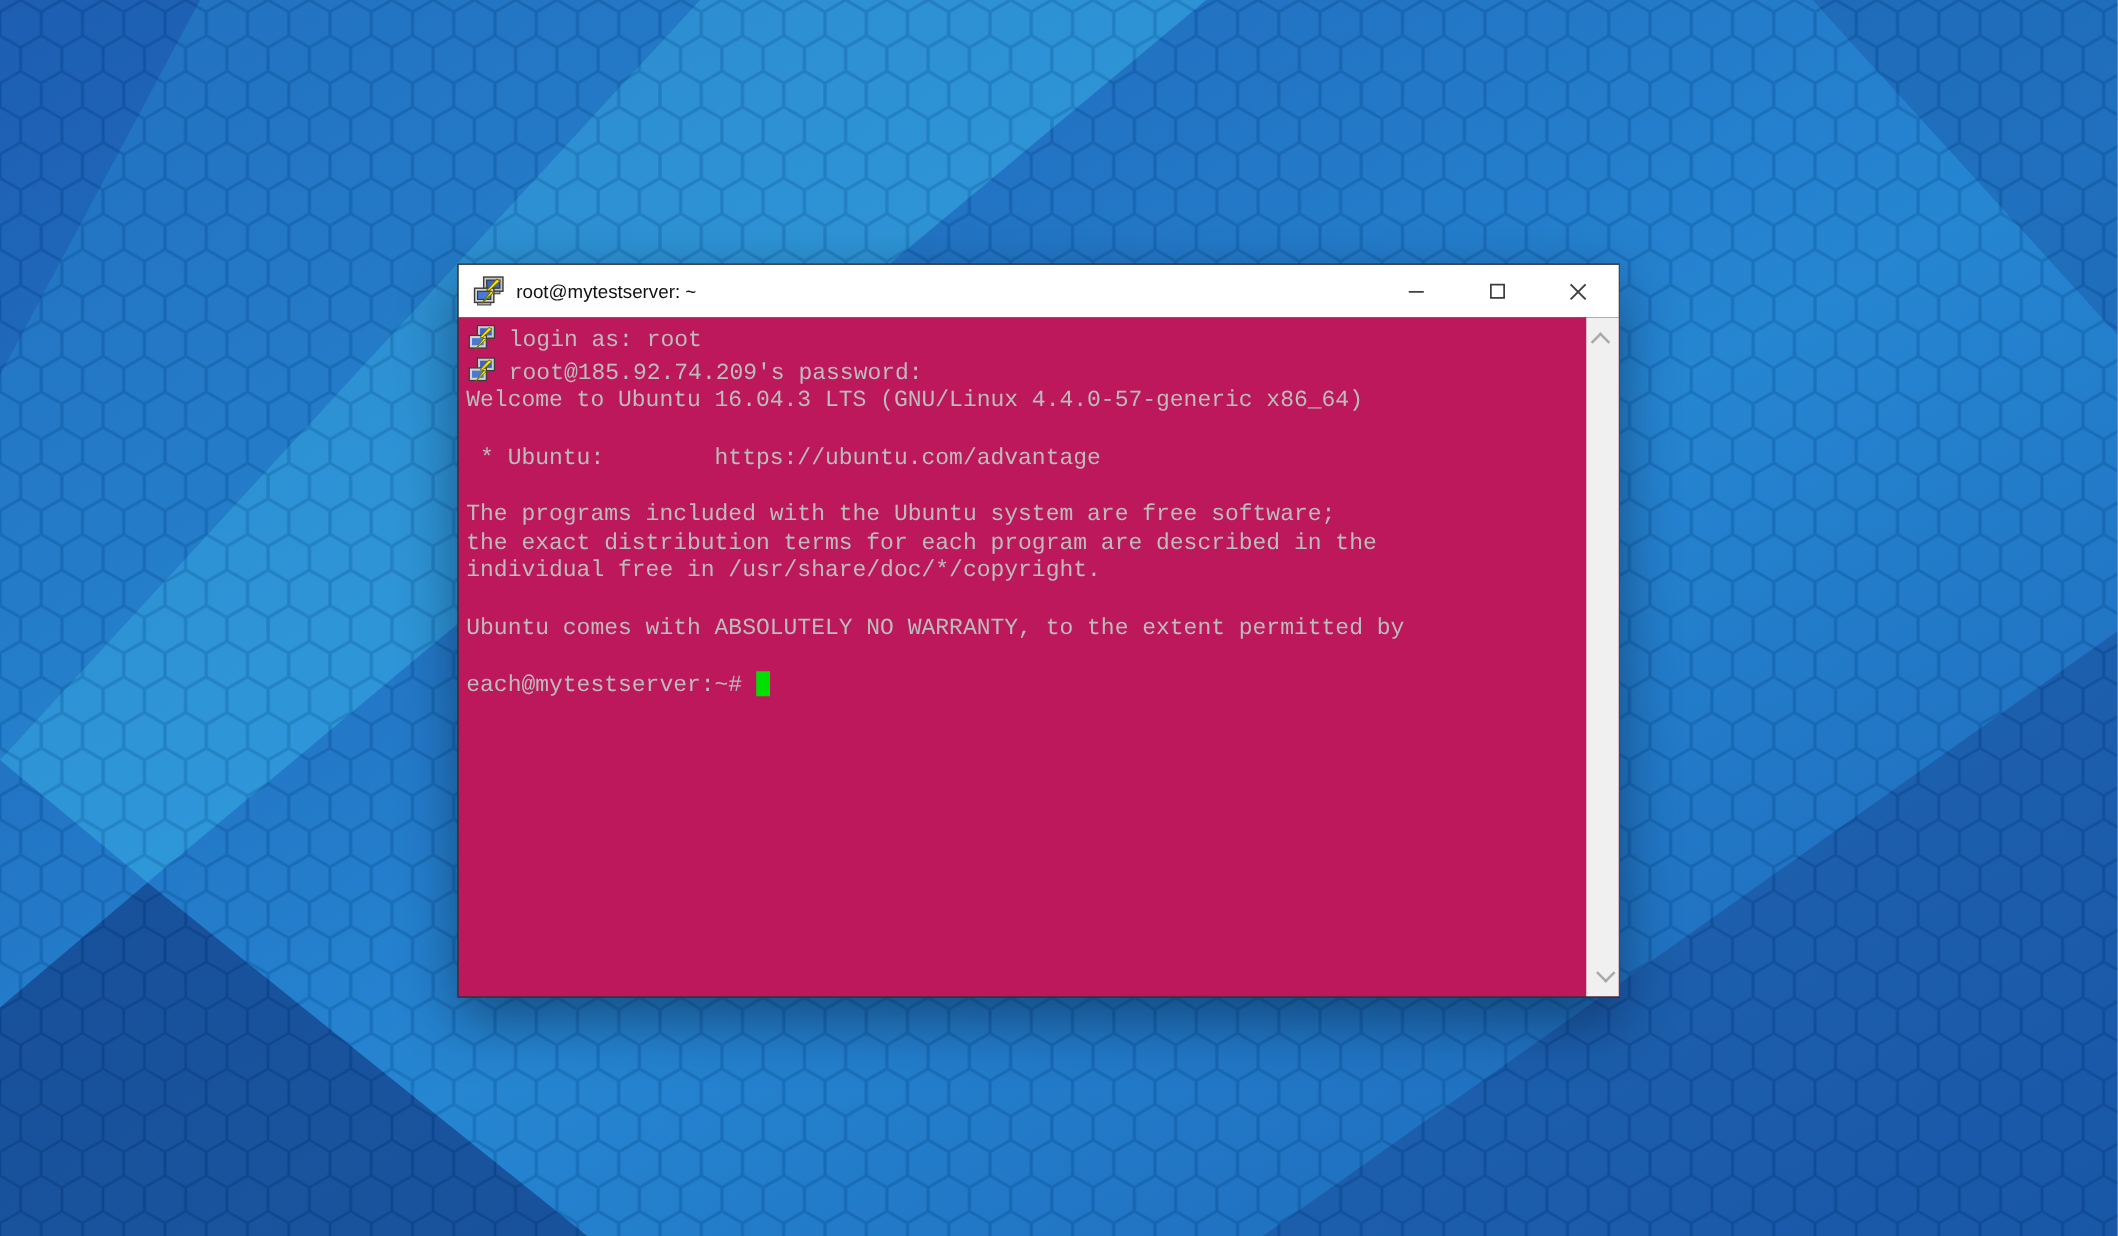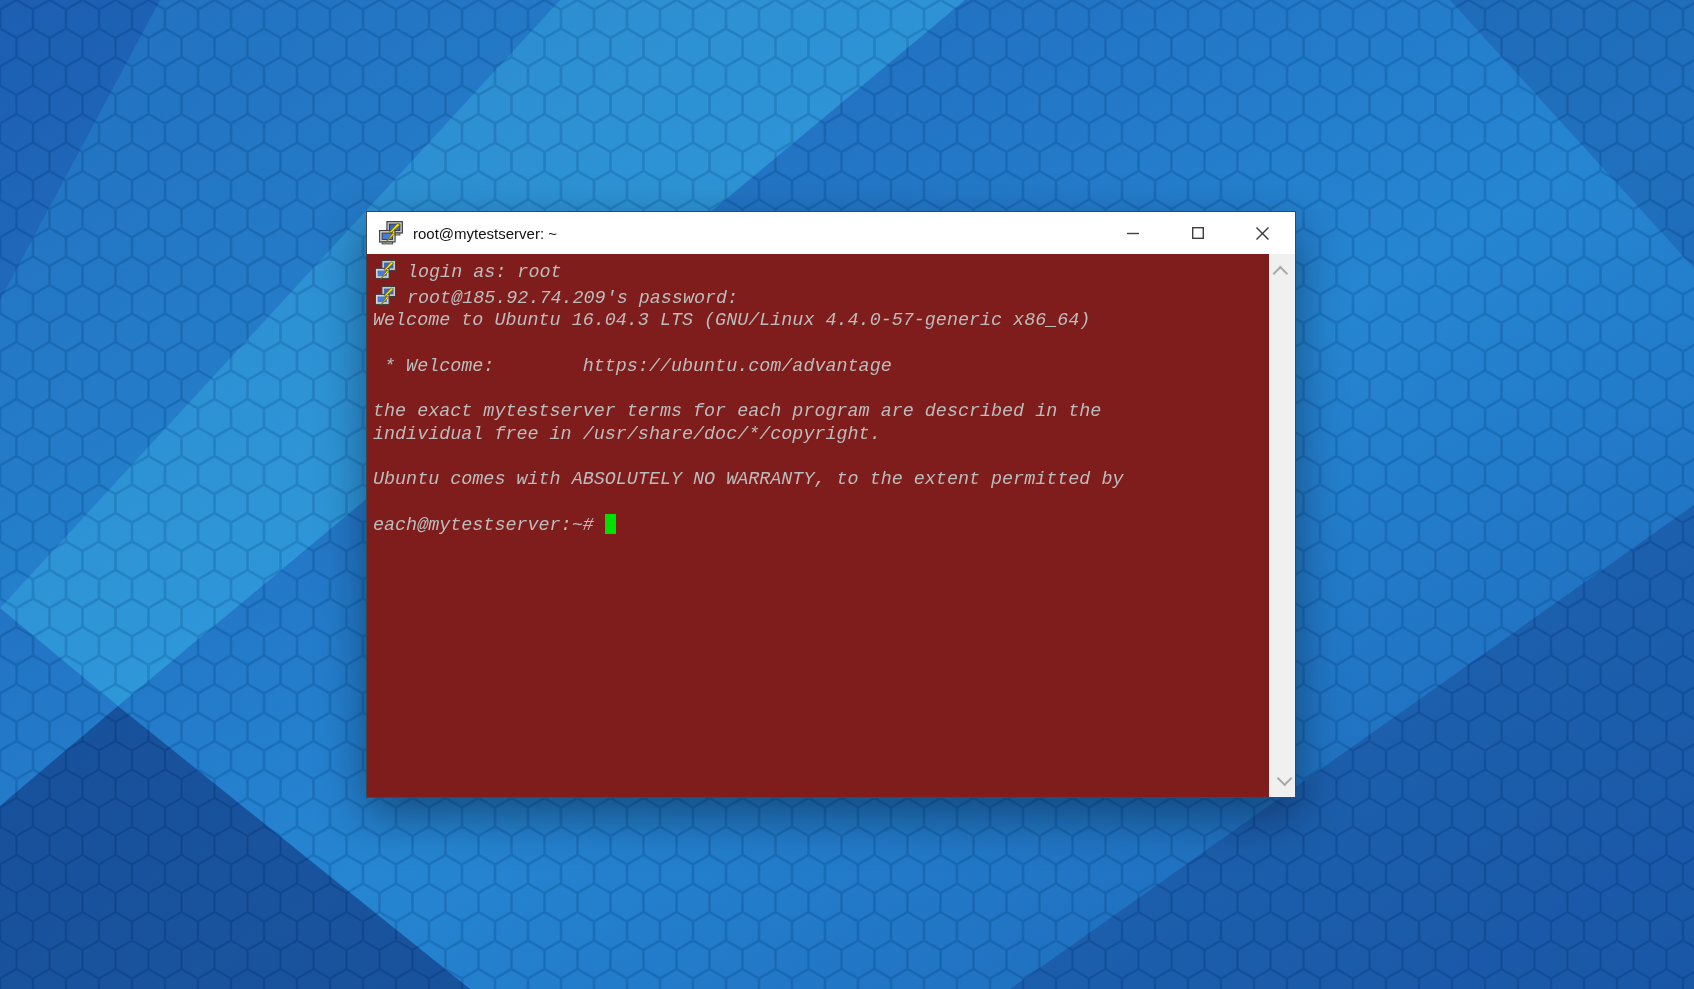--- a/index.html
+++ b/index.html
@@ -54,22 +54,21 @@
     display: flex; align-items: center; justify-content: center;
     background: transparent; border: none; padding: 0; margin: 0;
     cursor: default;
   }
   .caption-btn svg { display: block; }
 
   
   .terminal {
     position: absolute;
     left: 0; right: 0; top: 42px; bottom: 0;
-    background: #7f1d1d;
-    font-style: italic;
+    background: #be185d;
   }
   .terminal-content {
     position: absolute;
     left: 0; top: 0; right: 26px; bottom: 0;
     padding: 5px 4px 0 6px;
     font-family: "Liberation Mono", "DejaVu Sans Mono", monospace;
     font-size: 18.4px;
     line-height: 22.65px;
     color: #bcbcbc;
     overflow: hidden;
@@ -194,23 +193,24 @@
         <div class="term-line"><svg class="inline-putty-icon" viewBox="0 0 32 32">
               <rect x="11" y="2" width="19" height="14" fill="#c9c9c2" stroke="#3c3c3c" stroke-width="1.4"></rect>
               <rect x="14" y="5" width="13" height="8" fill="#3a66c8"></rect>
               <rect x="2" y="13" width="19" height="14" fill="#d6d6cf" stroke="#3c3c3c" stroke-width="1.4"></rect>
               <rect x="5" y="16" width="13" height="8" fill="#4a7ad8"></rect>
               <polygon points="24,4 14,15 18,16 9,28 21,17 16.5,15.5 27,6" fill="#ffe000" stroke="#6b6b00" stroke-width="1"></polygon>
             </svg><span>root@185.92.74.209's password:</span></div>
 
         <div class="term-line"><span>Welcome to Ubuntu 16.04.3 LTS (GNU/Linux 4.4.0-57-generic x86_64)</span></div>
         <div class="term-line"><span></span></div>
-        <div class="term-line"><span> * Welcome:        https://ubuntu.com/advantage</span></div>
-        <div class="term-line"><span></span></div>
-        <div class="term-line"><span>the exact mytestserver terms for each program are described in the</span></div>
+        <div class="term-line"><span> * Ubuntu:        https://ubuntu.com/advantage</span></div>
+        <div class="term-line"><span></span></div>
+        <div class="term-line"><span>The programs included with the Ubuntu system are free software;</span></div>
+        <div class="term-line"><span>the exact distribution terms for each program are described in the</span></div>
         <div class="term-line"><span>individual free in /usr/share/doc/*/copyright.</span></div>
         <div class="term-line"><span></span></div>
         <div class="term-line"><span>Ubuntu comes with ABSOLUTELY NO WARRANTY, to the extent permitted by</span></div>
         <div class="term-line"><span></span></div>
 
         <div class="term-line"><span>each@mytestserver:~# </span><span class="cursor-block"></span></div>
 
       </div>
 
       <div class="scrollbar">

